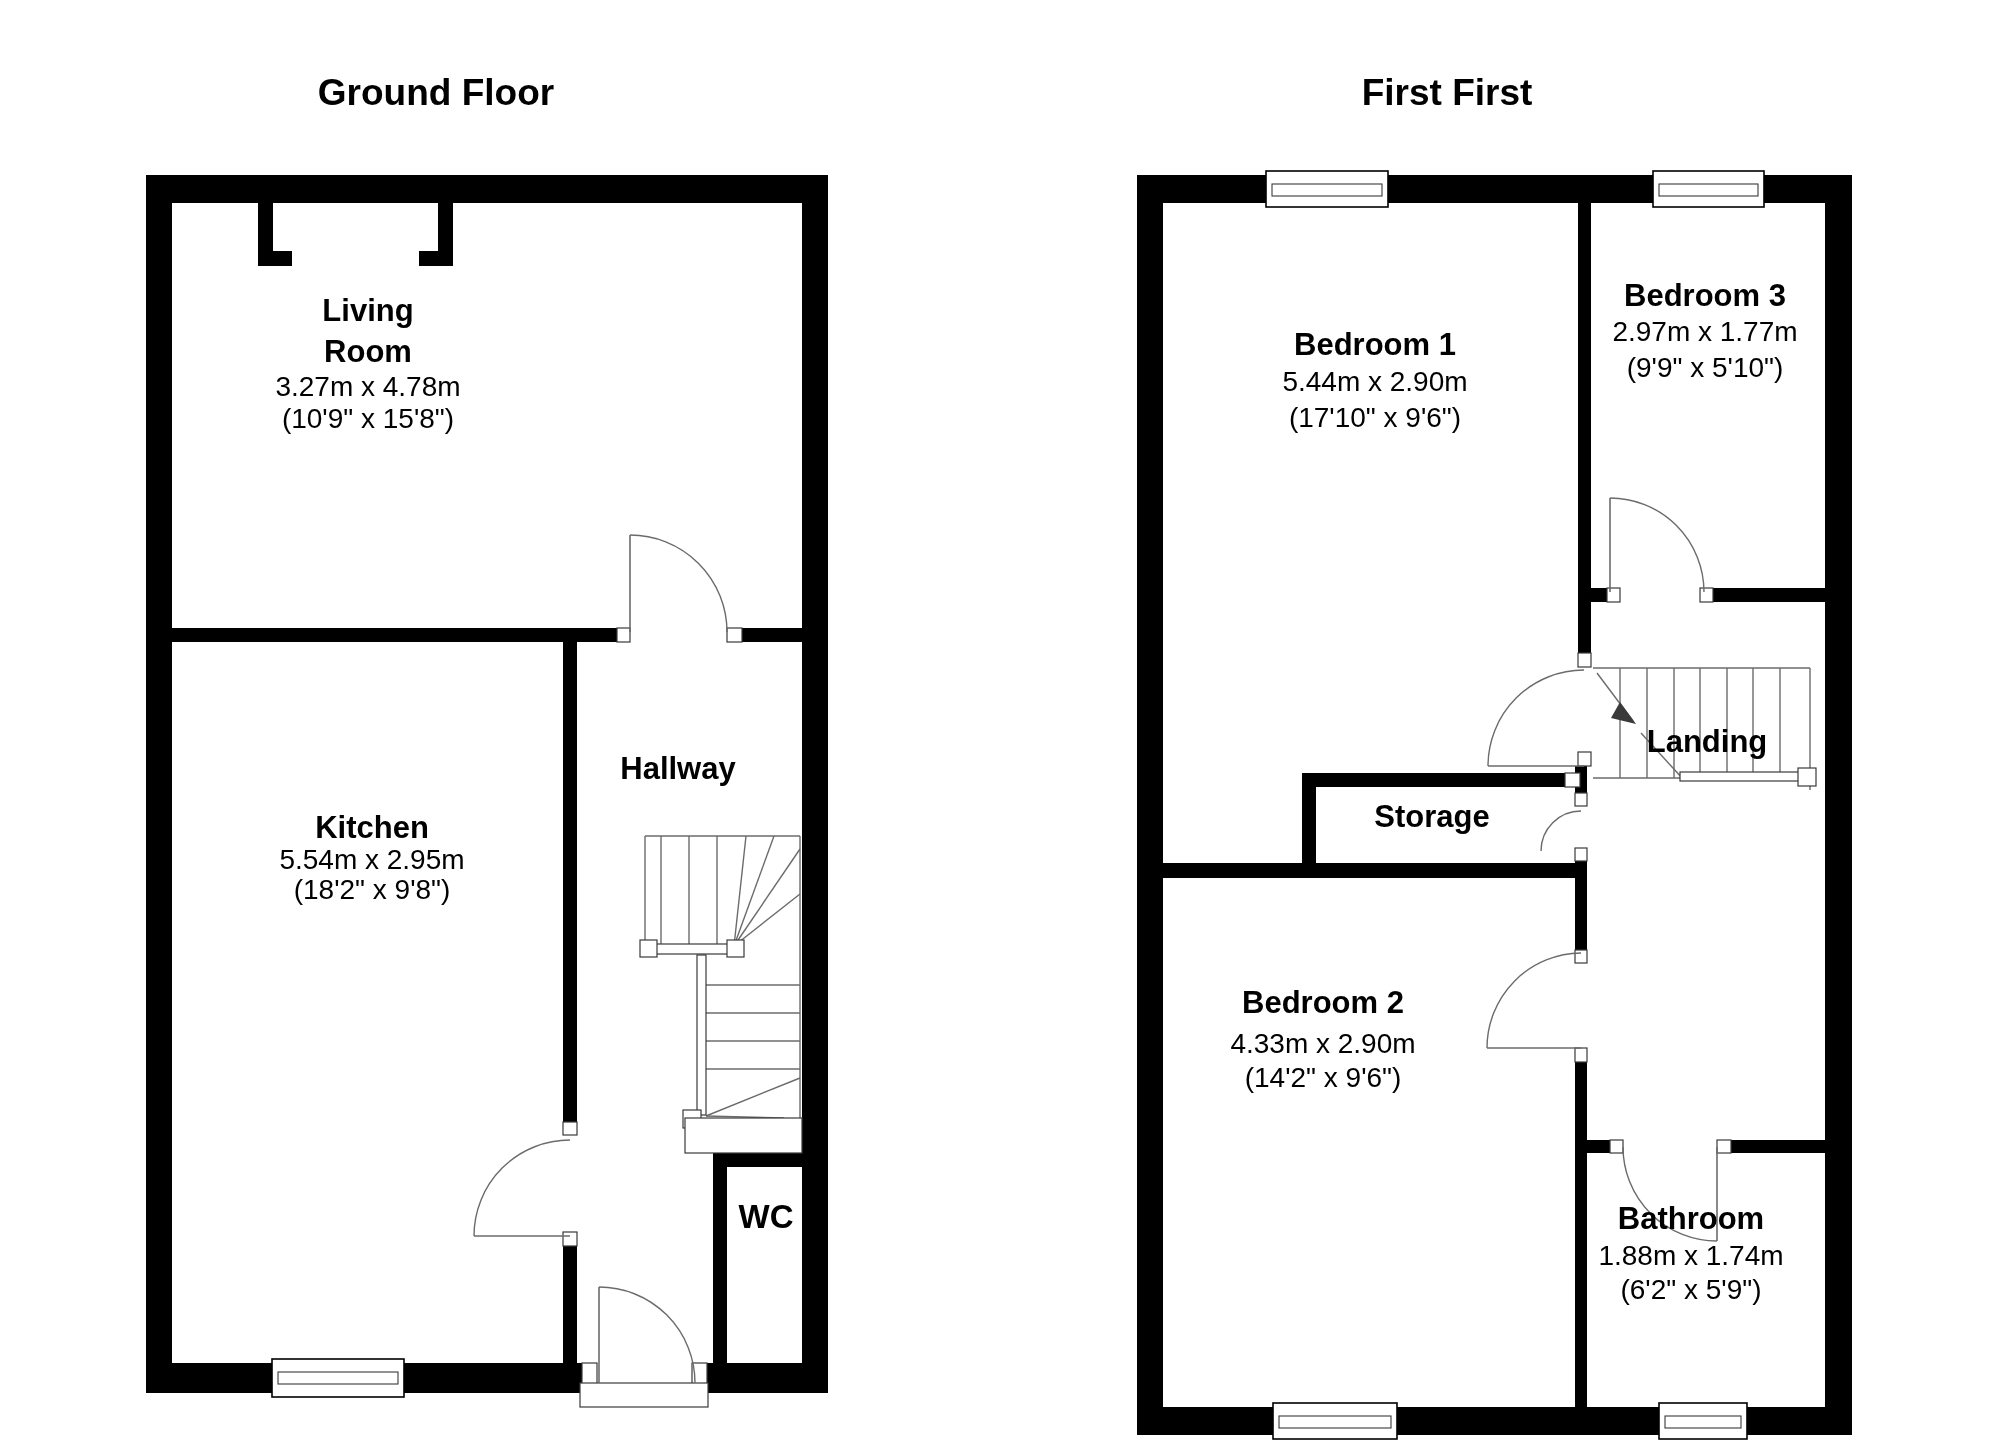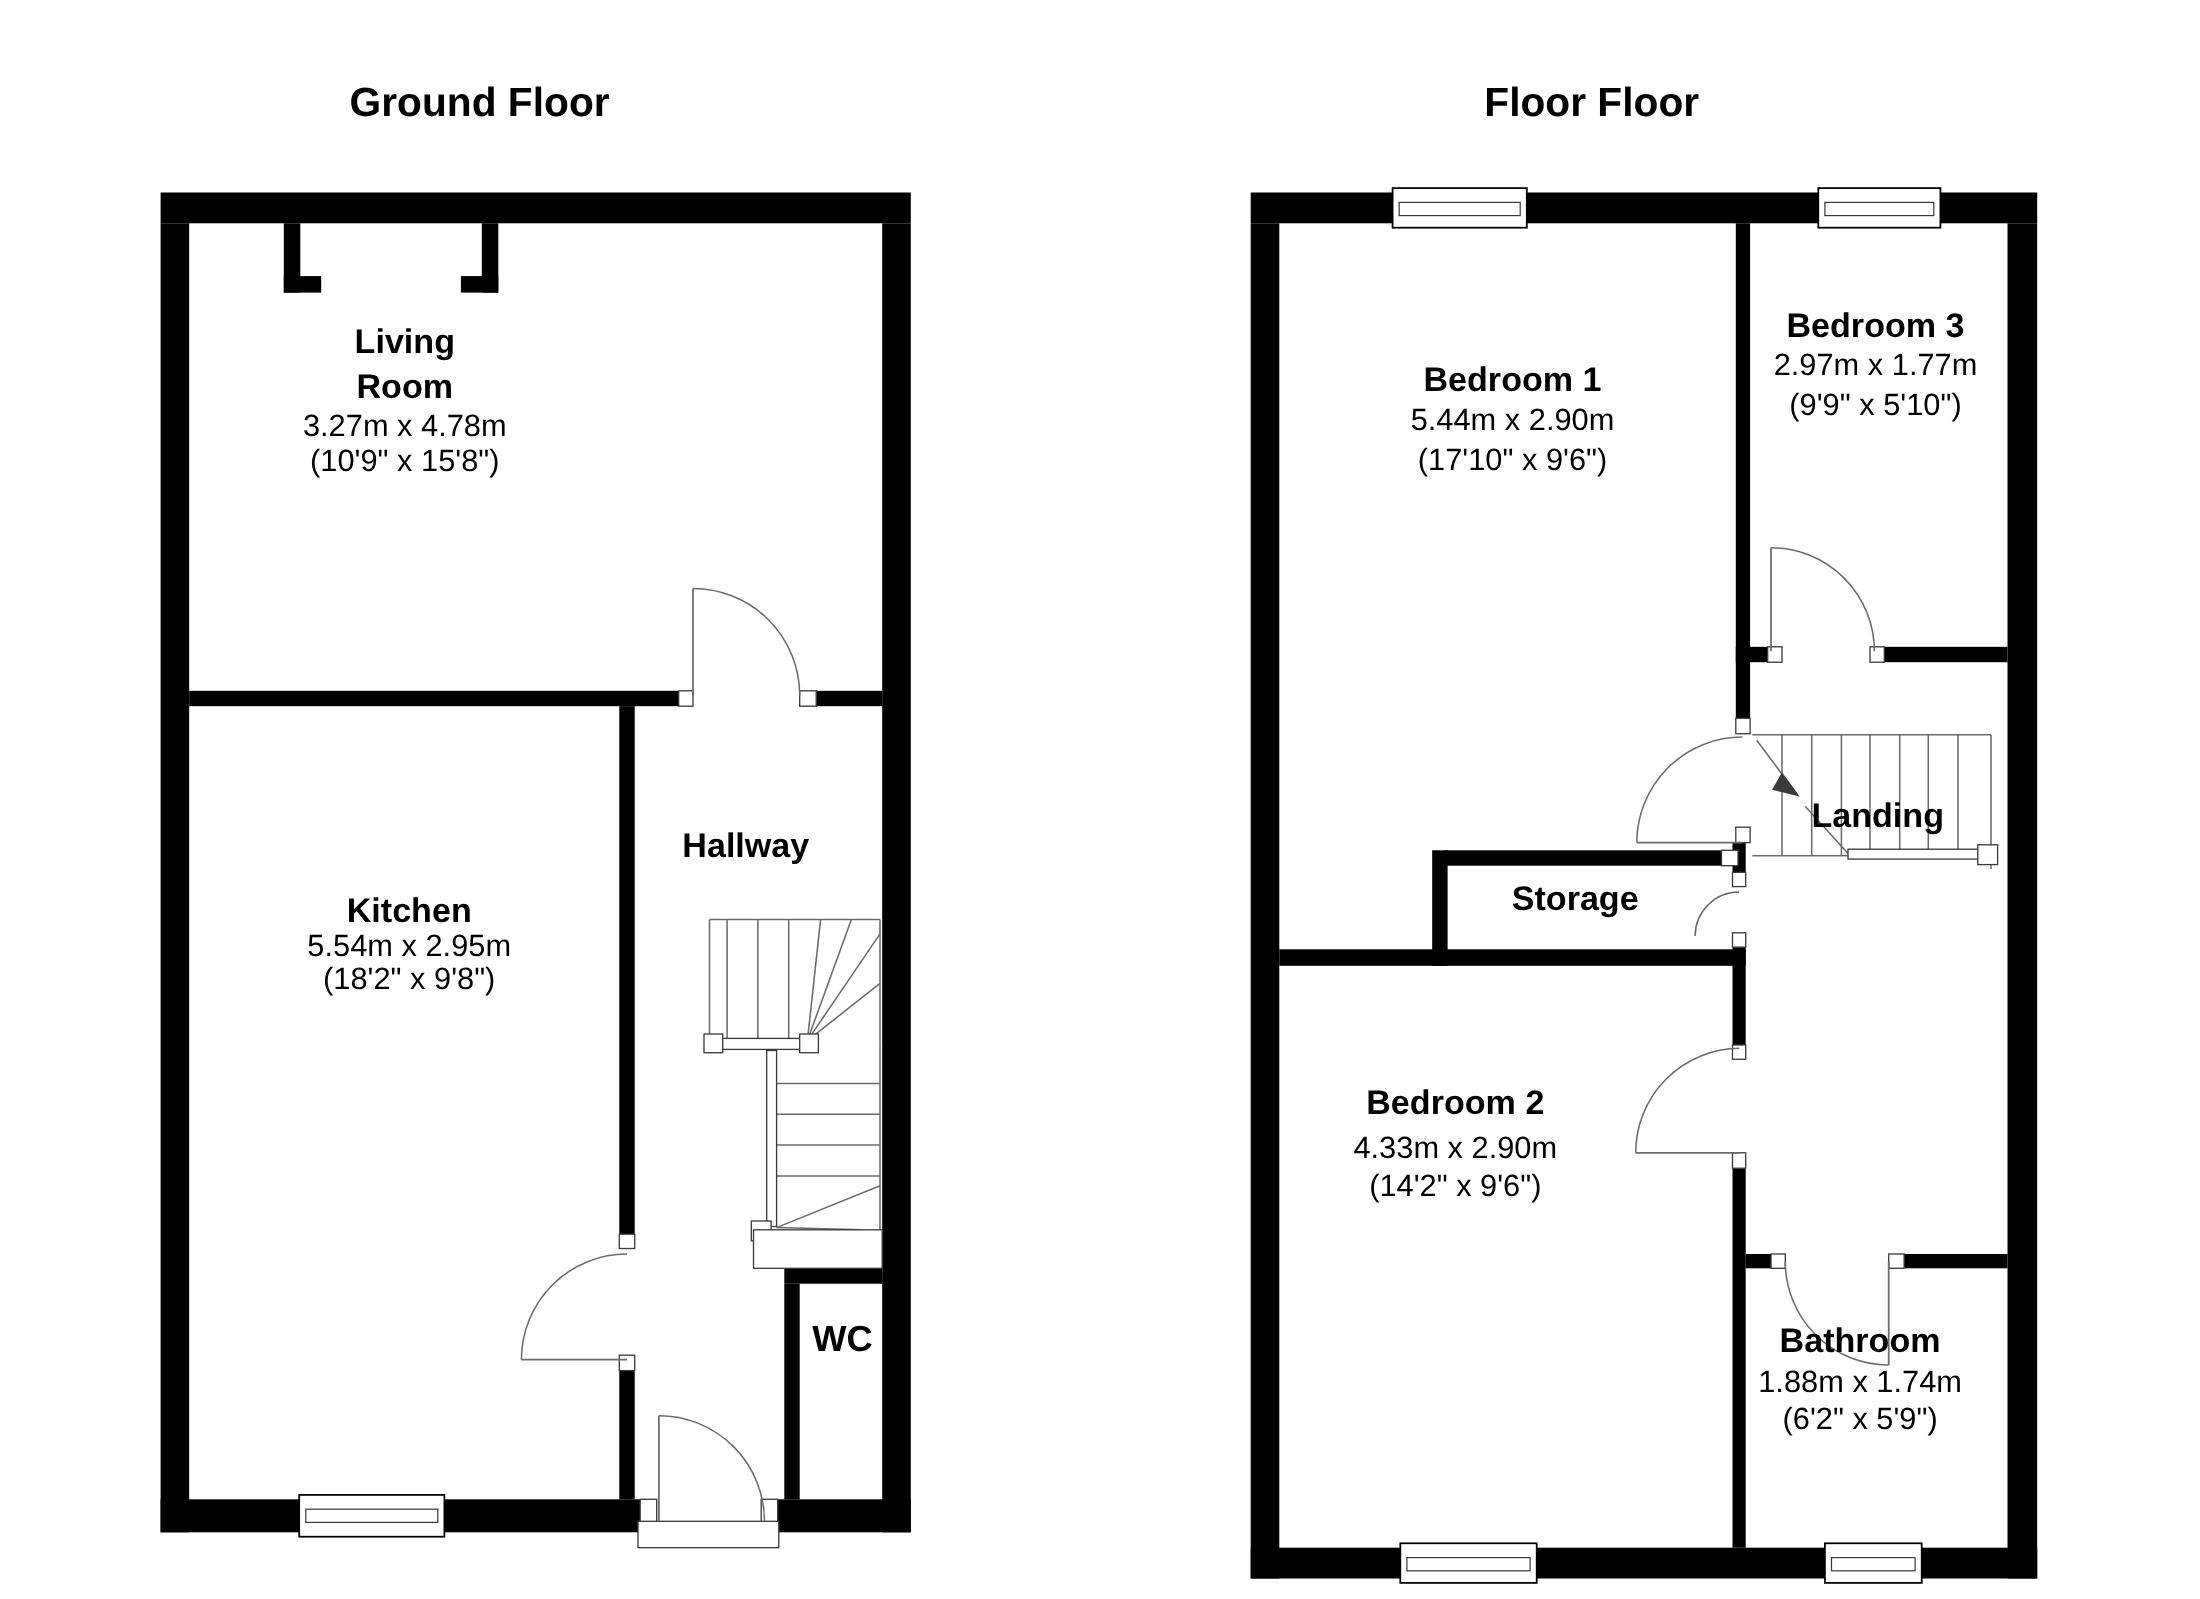--- a/index.html
+++ b/index.html
@@ -148,14 +148,14 @@
         <text x="1432" y="827" text-anchor="middle" font-size="31" font-weight="bold" fill="#000000">Storage</text>
         <text x="1323" y="1013" text-anchor="middle" font-size="31" font-weight="bold" fill="#000000">Bedroom 2</text>
         <text x="1323" y="1053" text-anchor="middle" font-size="28" font-weight="normal" fill="#000000">4.33m x 2.90m</text>
         <text x="1323" y="1087" text-anchor="middle" font-size="28" font-weight="normal" fill="#000000">(14'2" x 9'6")</text>
         <text x="1691" y="1229" text-anchor="middle" font-size="31" font-weight="bold" fill="#000000">Bathroom</text>
         <text x="1691" y="1265" text-anchor="middle" font-size="28" font-weight="normal" fill="#000000">1.88m x 1.74m</text>
         <text x="1691" y="1299" text-anchor="middle" font-size="28" font-weight="normal" fill="#000000">(6'2" x 5'9")</text>
       </g>
   </svg>
   <div class="floor-title" id="title-ground" style="left: 436px;">Ground Floor</div>
-  <div class="floor-title" id="title-first" style="left: 1447px;">Floor Floor</div>
+  <div class="floor-title" id="title-first" style="left: 1447px;">First First</div>
 </div>
 
 </body></html>

